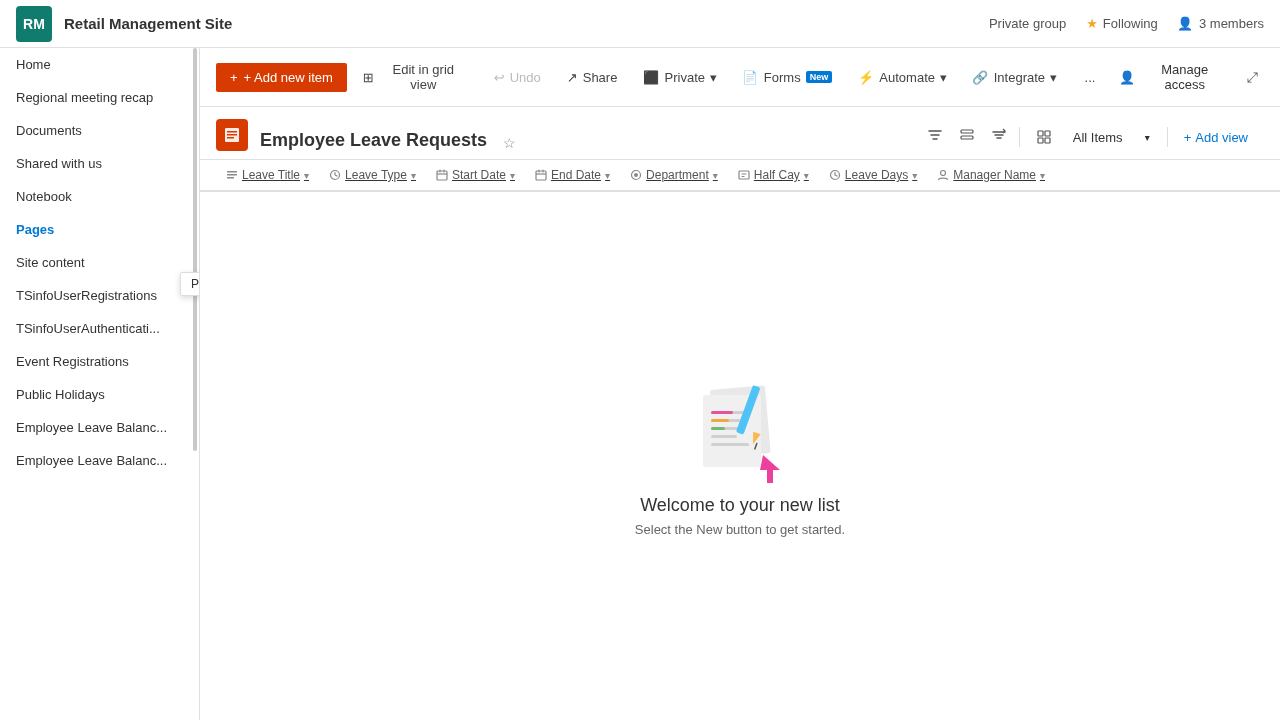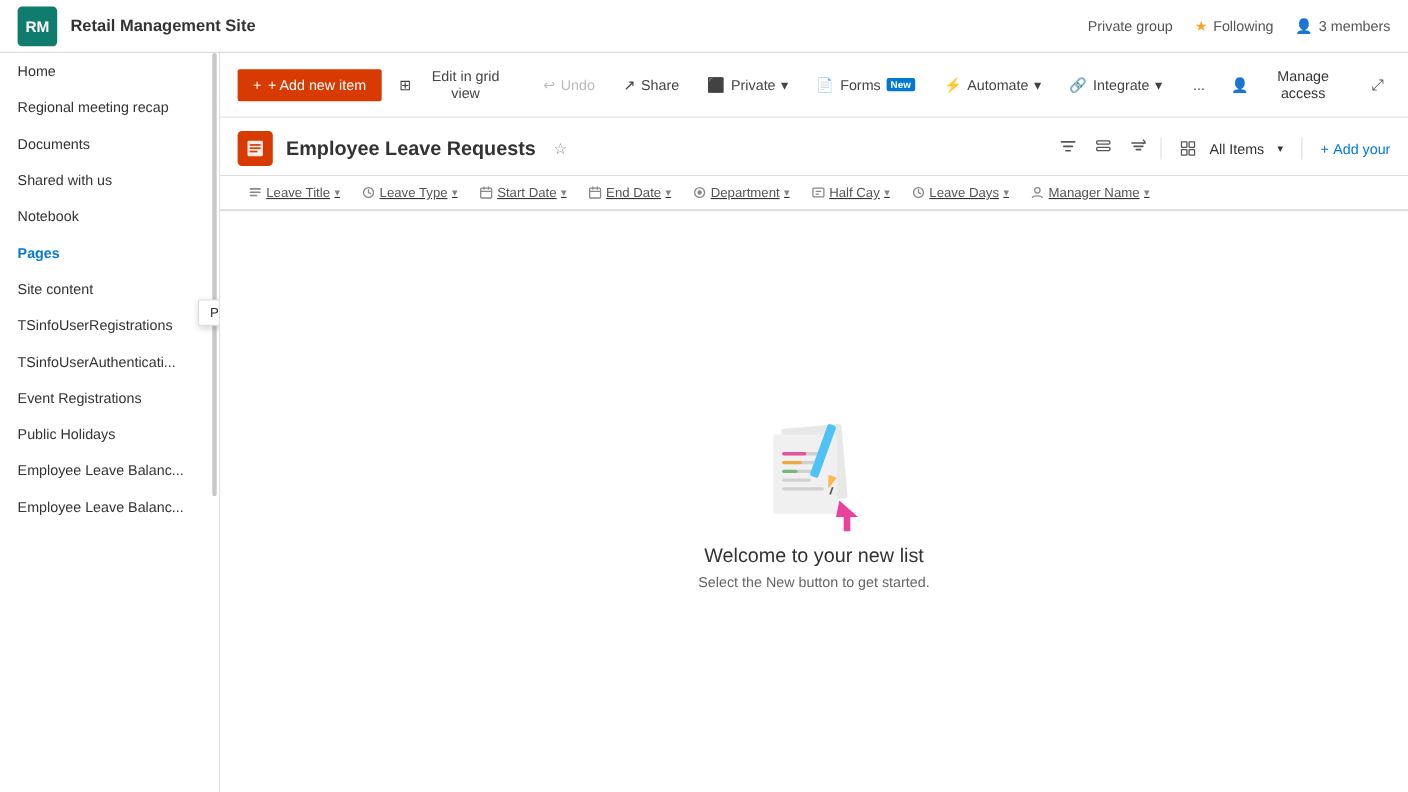--- a/index.html
+++ b/index.html
@@ -142,22 +142,22 @@
       cursor: pointer; padding: 6px 8px;
     }
     .expand-btn {
       background: transparent; border: none; cursor: pointer;
       color: #555; font-size: 14px; padding: 6px;
     }
 
     
     .list-header {
       display: flex;
-      align-items: center;
-      padding: 12px 8px 8px 16px;
+      align-items: flex-end;
+      padding: 12px 24px 8px 16px;
       gap: 12px;
       border-bottom: 1px solid #e0e0e0;
     }
     .list-icon {
       width: 32px; height: 32px;
       background: #d83b01;
       border-radius: 4px;
       display: flex; align-items: center; justify-content: center;
       color: #fff; font-size: 16px; flex-shrink: 0;
     }
@@ -168,21 +168,21 @@
 
     .list-actions {
       margin-left: auto;
       display: flex; align-items: center; gap: 8px;
     }
     .list-action-btn {
       background: transparent; border: none; cursor: pointer;
       color: #555; font-size: 16px; padding: 4px;
     }
     .view-selector {
-      display: flex; align-items: center; gap: 12px;
+      display: flex; align-items: center; gap: 22px;
       border: 1px solid transparent;
       padding: 4px 8px; border-radius: 2px;
       cursor: pointer; font-size: 13px; color: #333;
     }
     .view-divider { width: 1px; height: 20px; background: #ddd; }
     .add-view-btn {
       background: transparent; border: none; cursor: pointer;
       color: #0078d4; font-size: 13px; padding: 4px 8px;
       display: flex; align-items: center; gap: 4px;
     }
@@ -358,21 +358,21 @@
             <rect x="8" y="1" width="5" height="5" rx="0.5" stroke="#555" stroke-width="1.2"></rect>
             <rect x="1" y="8" width="5" height="5" rx="0.5" stroke="#555" stroke-width="1.2"></rect>
             <rect x="8" y="8" width="5" height="5" rx="0.5" stroke="#555" stroke-width="1.2"></rect>
           </svg>
           <span>All Items</span>
           <span style="font-size:10px">▾</span>
         </div>
         <div class="view-divider"></div>
         <button class="add-view-btn">
           <span>+</span>
-          <span>Add your</span>
+          <span>Add view</span>
         </button>
       </div>
     </div>
 
     <div class="columns-bar">
       <div class="col-header">
         <svg width="12" height="12" viewBox="0 0 12 12" fill="none">
           <rect x="1" y="2" width="10" height="1.5" rx="0.5" fill="#888"></rect>
           <rect x="1" y="5" width="10" height="1.5" rx="0.5" fill="#888"></rect>
           <rect x="1" y="8" width="7" height="1.5" rx="0.5" fill="#888"></rect>

